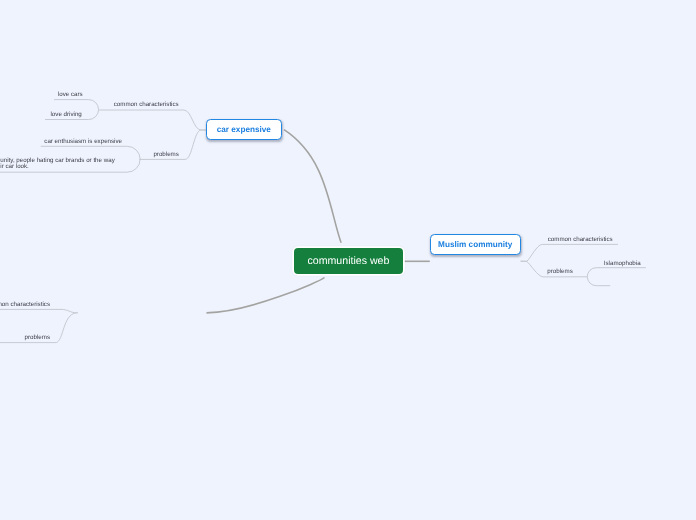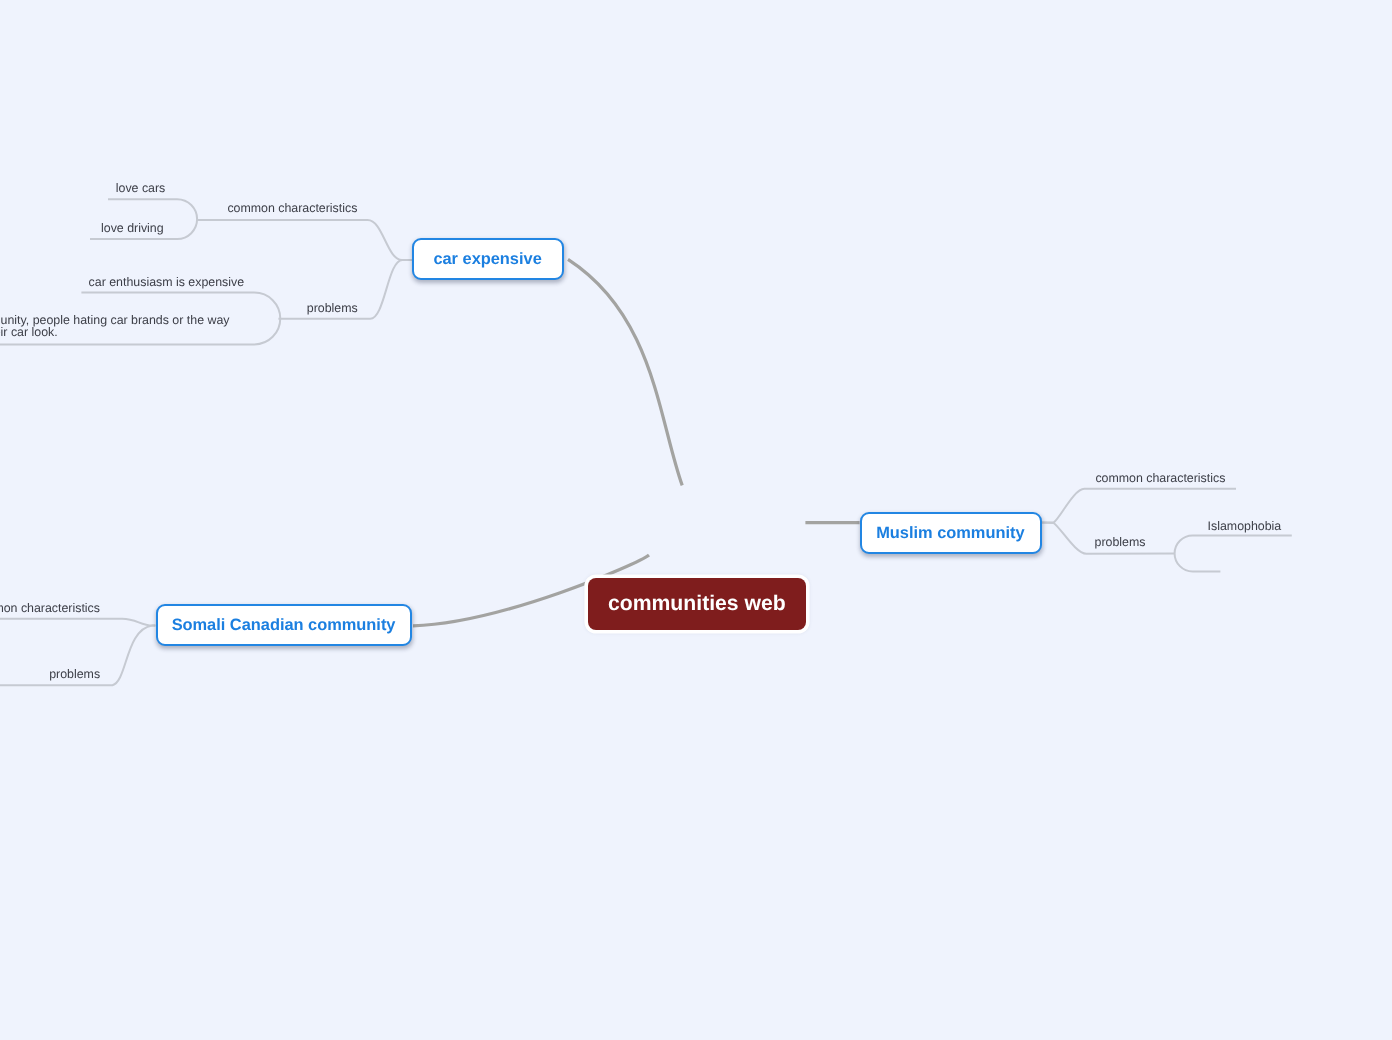--- a/index.html
+++ b/index.html
@@ -5,23 +5,23 @@
 <style>
   html,body{margin:0;padding:0;}
   body{width:696px;height:520px;overflow:hidden;background:#eff3fd;
        font-family:"Liberation Sans",sans-serif;
        -webkit-font-smoothing:antialiased;text-rendering:geometricPrecision;}
   #canvas{position:absolute;left:0;top:0;width:696px;height:520px;}
   svg#links{position:absolute;left:0;top:0;width:696px;height:520px;overflow:visible;}
   svg#links path{fill:none;stroke:#c6cad2;stroke-width:1;}
   svg#links path.main{stroke:#a3a3a1;stroke-width:1.6;}
   .node{position:absolute;box-sizing:border-box;white-space:nowrap;}
-  .root{background:#7f1d1d;color:#ffffff;border-radius:4px;font-weight:bold;
+  .root{background:#15803d;color:#ffffff;border-radius:4px;font-weight:normal;
         font-size:10.6px;display:flex;align-items:center;justify-content:center;
-        box-shadow:0 0 0 1.8px #ffffff, 0 0 1.5px 1.8px rgba(120,130,160,.10);margin-top:41px;}
+        box-shadow:0 0 0 1.8px #ffffff, 0 0 1.5px 1.8px rgba(120,130,160,.10);}
   .child{background:#ffffff;color:#1b7fe0;border:1.9px solid #2286e3;border-radius:4.5px;
         font-weight:bold;font-size:8.2px;display:flex;align-items:center;justify-content:center;
         box-shadow:0.4px 1.4px 2.2px rgba(40,50,80,.33);}
   .leaf{position:absolute;font-size:6.2px;line-height:6.1px;color:#3c3e47;white-space:nowrap;}
   .leaf.two{white-space:normal;}
 </style>
 </head>
 <body>
 
 <div id="canvas">
@@ -47,23 +47,22 @@
     <path d="M 645.9 267.7 L 596.3 267.7 A 9 9 0 0 0 596.3 285.7 L 610.2 285.7"></path>
 
     <path d="M 77.7 312.8 L 76.4 312.8 C 70 312.8 68.5 309.4 61 309.4 L -10 309.4"></path>
     <path d="M 77.7 312.8 L 76.2 312.8 C 62.61 314.62 63.76 340.72 56.2 342.6 L -10 342.6"></path>
   </svg>
 
   <div class="node root" style="left:294.2px;top:248px;width:108.5px;height:25.5px;">communities web</div>
 
   <div class="node child" style="left:205.9px;top:119.3px;width:75.8px;height:21.2px;">car expensive</div>
 
-  <div class="node child" style="left:429.8px;top:256px;width:90.8px;height:21.2px;">Muslim community</div>
+  <div class="node child" style="left:429.8px;top:234px;width:90.8px;height:21.2px;">Muslim community</div>
 
-  <div class="node child" style="left:77.7px;top:302.1px;width:128.2px;height:21.2px;">Somali Canadian community</div>
 
   <div class="leaf" style="left:113.7px;top:102.4px;">common characteristics</div>
   <div class="leaf" style="left:57.9px;top:92.0px;">love cars</div>
   <div class="leaf" style="left:50.5px;top:111.5px;">love driving</div>
   <div class="leaf" style="left:153.4px;top:151.7px;">problems</div>
   <div class="leaf" style="left:44.3px;top:138.8px;">car enthusiasm is expensive</div>
   <div class="leaf two" style="left:-8.3px;top:158.1px;width:126px;">no unity, people hating car brands or the way their car look.</div>
 
   <div class="leaf" style="left:547.7px;top:236.9px;">common characteristics</div>
   <div class="leaf" style="left:547.3px;top:269.4px;">problems</div>

